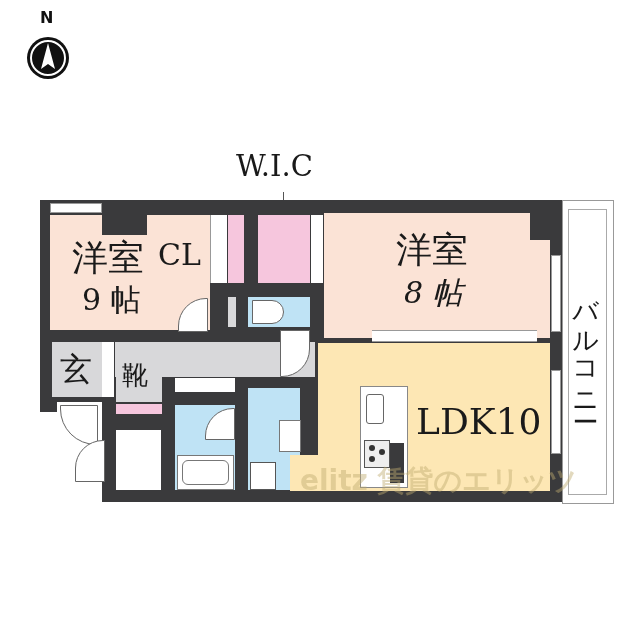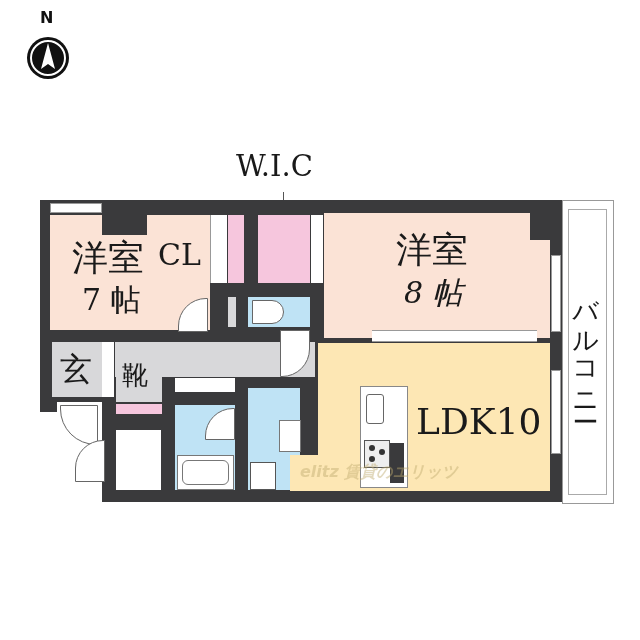--- a/index.html
+++ b/index.html
@@ -6,21 +6,21 @@
   body { width:640px; height:640px; position:relative; overflow:hidden; font-family:"DejaVu Serif", serif; }
   .abs { position:absolute; }
   .wall { position:absolute; background:#3a3a3c; }
   .room { position:absolute; }
   .label { position:absolute; color:#1a1a1a; font-family:"DejaVu Serif", serif; line-height:1; white-space:nowrap; }
   .white { position:absolute; background:#ffffff; }
   .line { position:absolute; background:#555; }
   .door { position:absolute; border:1.5px solid #666; background:#fff; }
   .compass { position:absolute; left:25px; top:35px; width:46px; height:46px; }
   .north-label { position:absolute; left:40px; top:8px; font-family:"DejaVu Sans", sans-serif; font-weight:bold; font-size:16px; color:#111; }
-  .watermark { position:absolute; color:rgba(190,170,110,0.45); font-family:"DejaVu Sans", sans-serif; font-weight:bold; font-style:italic; font-size:16px; }
+  .watermark { position:absolute; color:rgba(190,170,110,0.45); font-family:"DejaVu Sans", sans-serif; font-weight:bold; font-size:28px; }
 </style>
 </head>
 <body>
 
 <div class="north-label">N</div>
 <div class="compass">
   <svg width="46" height="46" viewBox="0 0 46 46">
     <circle cx="23" cy="23" r="21" fill="#111"></circle>
     <circle cx="23" cy="23" r="17" fill="none" stroke="#fff" stroke-width="2"></circle>
     <polygon points="23,8 30,34 23,29 16,34" fill="#fff"></polygon>
@@ -36,21 +36,21 @@
 
 <div class="abs" style="left:562px; top:200px; width:50px; height:302px; border:1px solid #999; background:#fff;">
   <div class="abs" style="left:5px; top:8px; width:37px; height:284px; border:1px solid #aaa;"></div>
 </div>
 <div class="label" style="left:569px; top:282px; width:30px; font-size:26px; writing-mode:vertical-rl; letter-spacing:2px; font-family:'DejaVu Sans', sans-serif;">バルコニー</div>
 
 <div class="room" style="left:50px; top:215px; width:160px; height:115px; background:#fbe3d6;"></div>
 <div class="wall" style="left:102px; top:210px; width:45px; height:25px;"></div>
 <div class="white" style="left:50px; top:203px; width:50px; height:8px; border:1px solid #999;"></div>
 <div class="label" style="left:72px; top:240px; font-size:36px;">洋室</div>
-<div class="label" style="left:82px; top:285px; font-size:30px;">7 帖</div>
+<div class="label" style="left:82px; top:285px; font-size:30px;">9 帖</div>
 <div class="label" style="left:158px; top:240px; font-size:30px;">CL</div>
 
 <div class="white" style="left:210px; top:215px; width:16px; height:68px; border-left:1px solid #999;"></div>
 <div class="room" style="left:228px; top:215px; width:16px; height:68px; background:#f6c6dd;"></div>
 
 <div class="room" style="left:258px; top:215px; width:52px; height:68px; background:#f6c6dd;"></div>
 <div class="white" style="left:311px; top:215px; width:12px; height:68px;"></div>
 
 <div class="room" style="left:324px; top:213px; width:226px; height:125px; background:#fbe3d6;"></div>
 <div class="wall" style="left:530px; top:210px; width:22px; height:30px;"></div>

